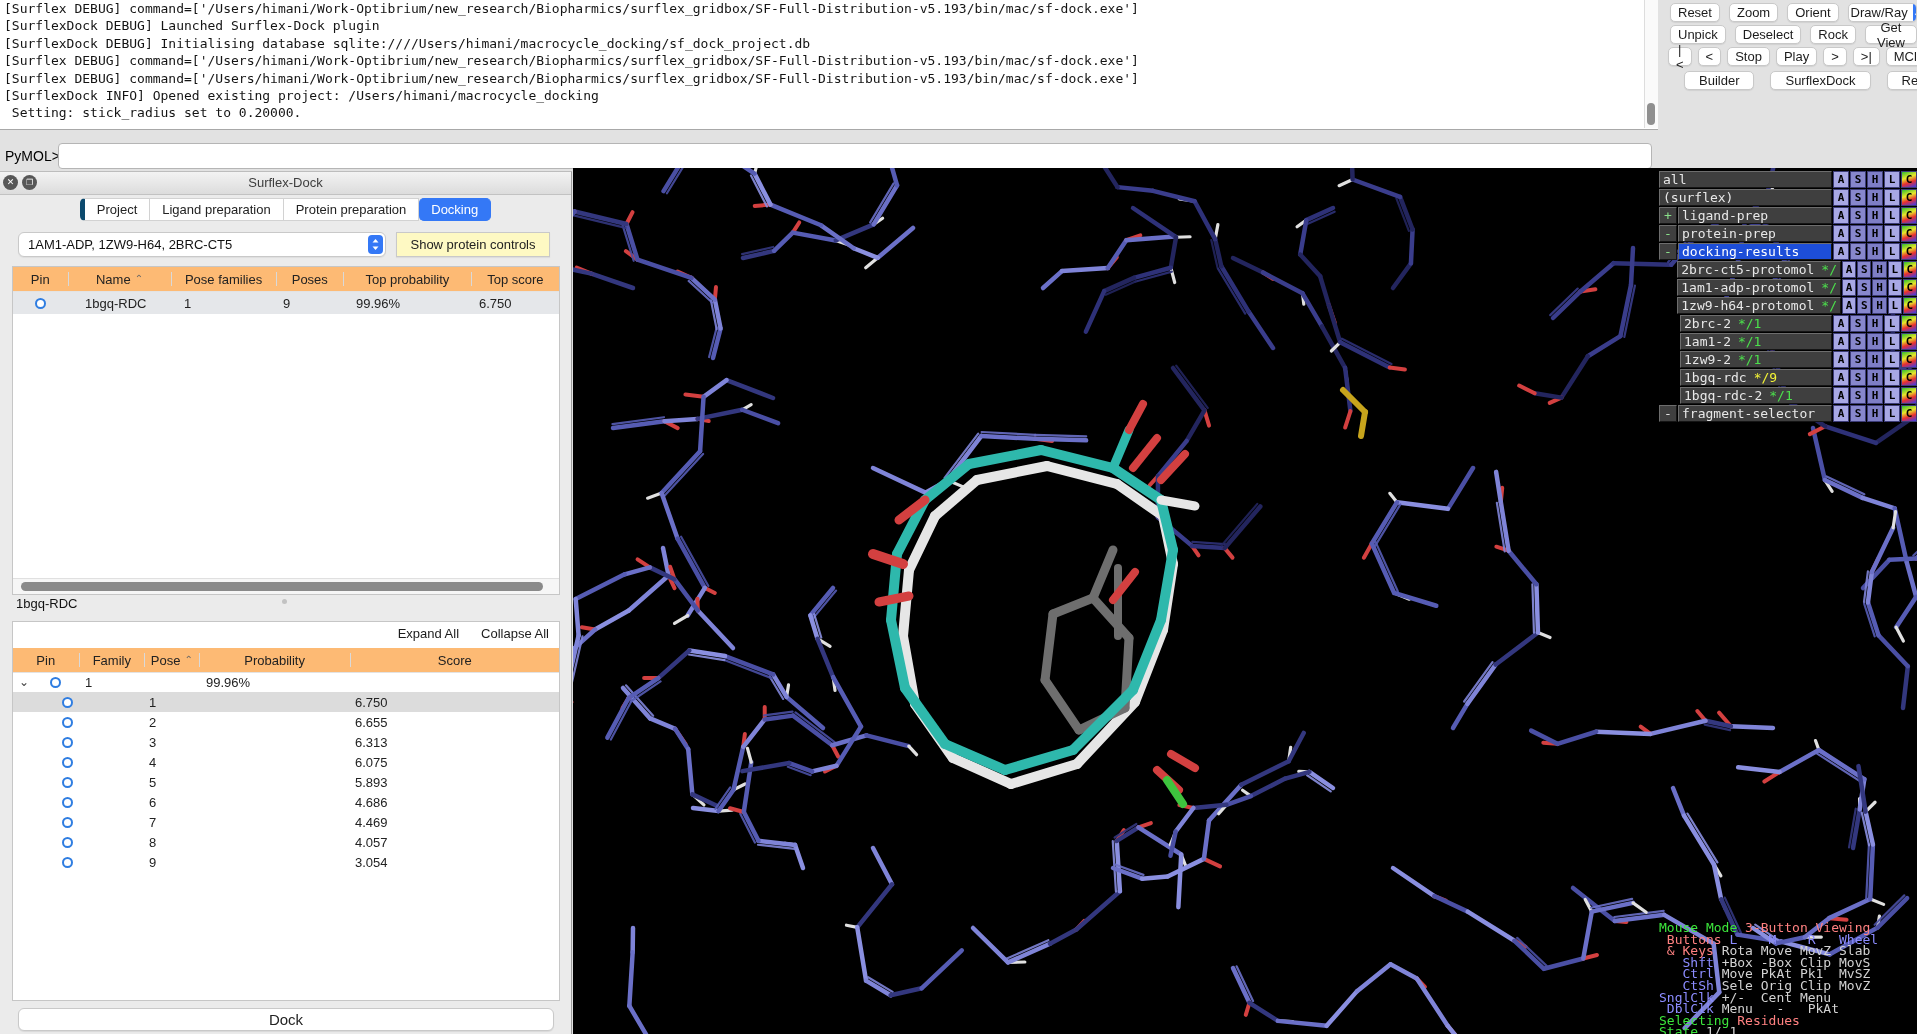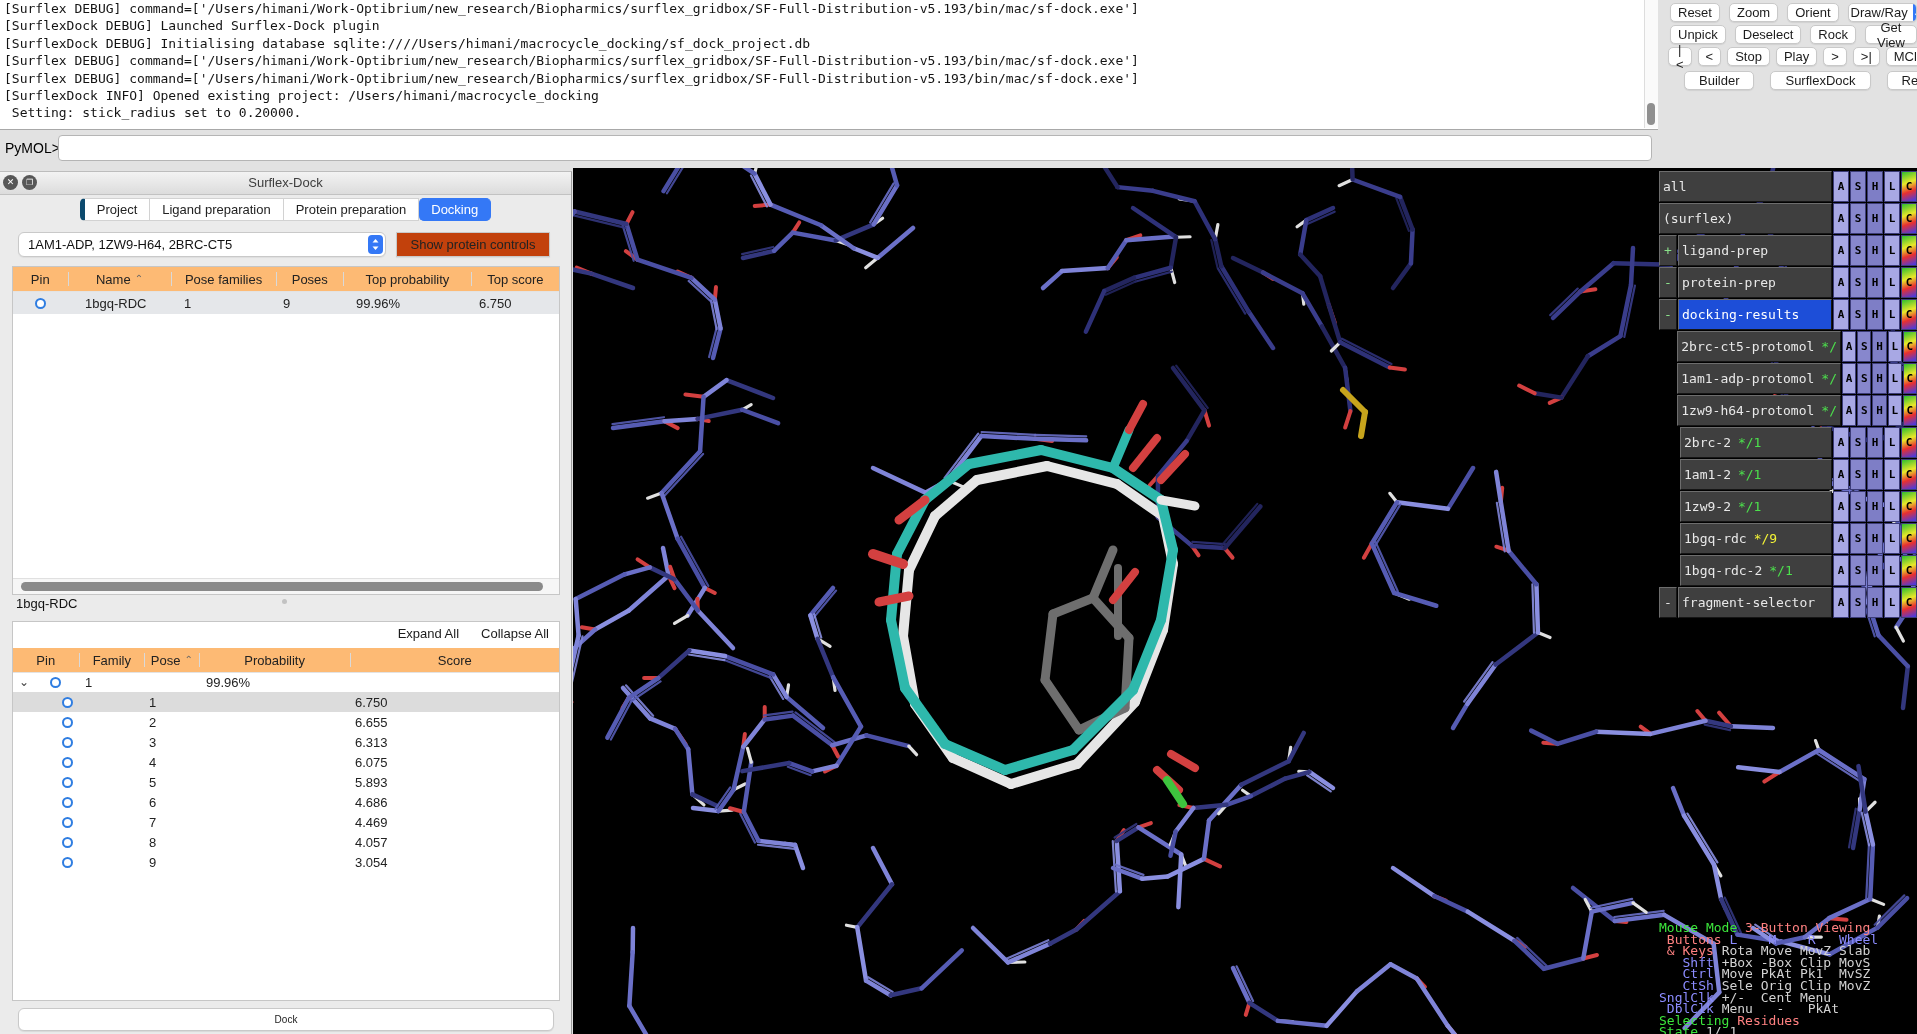--- a/index.html
+++ b/index.html
@@ -20,21 +20,21 @@
   .ctl-row.r3{gap:16px;padding-left:26px;margin-top:5px}
   .mac-btn{display:inline-flex;align-items:center;justify-content:center;background:#fff;
            border:1px solid #c9c9c9;border-radius:5px;height:19px;padding:0 7px;font-size:13px;
            font-family:"Liberation Sans",sans-serif;color:#1c1c1c;box-shadow:0 1px 1px rgba(0,0,0,.08);cursor:default}
   .ctl-row.r3 .mac-btn{padding:0 14px}
   .mac-btn.split{padding:0 0 0 7px;overflow:hidden}
   .split-cap{display:inline-flex;align-items:center;justify-content:center;width:15px;height:19px;
              margin-left:5px;background:#3478f6;color:#fff;font-size:10px;border-radius:0 4px 4px 0}
 
   
-  #prompt-row{position:absolute;left:0;top:129px;width:1658px;height:39px}
+  #prompt-row{position:absolute;left:0;top:137px;width:1658px;height:39px}
   #prompt-label{position:absolute;left:5px;top:11px;font-size:14px;color:#000}
   #prompt-input{position:absolute;left:58px;top:6px;width:1588px;height:22px;border:1px solid #b5b5b5;
                 border-radius:4px;background:#fff;outline:none;font:13px "DejaVu Sans Mono",monospace}
 
   
   #plugin-window{position:absolute;left:0;top:171px;width:571px;height:863px;background:#ebebeb;
                  border-top:1px solid #bdbdbd;border-right:1px solid #9c9c9c}
   #plugin-titlebar{position:absolute;left:0;top:0;width:100%;height:22px;
                    background:linear-gradient(#f3f3f3,#dcdcdc);border-bottom:1px solid #c2c2c2}
   .win-icon{position:absolute;top:3px;width:15px;height:15px;border-radius:50%;background:#575757;color:#fff;
@@ -49,21 +49,21 @@
   .tab:first-child{border-left:5px solid #0c4a6e;border-radius:5px 0 0 5px}
   .tab.active{background:#3478f6;color:#fff;border-color:#3478f6;border-radius:5px}
 
   #selector-row{position:absolute;left:0;top:60px;width:100%;height:24px}
   #protein-selector{position:absolute;left:18px;top:0;width:366px;height:23px;background:#fff;
                     border:1px solid #c9c9c9;border-radius:6px;display:flex;align-items:center;
                     justify-content:space-between;font-size:13px;box-shadow:0 1px 1px rgba(0,0,0,.06)}
   #protein-selector .sel-text{padding-left:9px;color:#111}
   .stepper{width:15px;height:19px;margin-right:2px;background:#3478f6;border-radius:4px;
            display:flex;align-items:center;justify-content:center}
-  #show-protein-controls{position:absolute;left:396px;top:0;width:152px;height:23px;background:#c2410c;
+  #show-protein-controls{position:absolute;left:396px;top:0;width:152px;height:23px;background:#fef9c3;
                          border:1px solid #c9c9c9;border-radius:0;display:flex;align-items:center;
                          justify-content:center;font-size:13px;font-weight:500;box-shadow:0 1px 1px rgba(0,0,0,.06)}
 
   .panel{position:absolute;left:12px;width:546px;background:#fff;border:1px solid #c6c6c6}
   #ligand-panel{top:94px;height:327px}
   #pose-panel{top:449px;height:378px}
 
   .tbl-header{display:flex;height:24px;align-items:center;border-bottom:1px solid #e3e3e3;background:#fdba74}
   .th{display:flex;align-items:center;justify-content:center;font-size:13px;color:#222;height:14px;
       border-right:1px solid #d9d9d9;gap:4px}
@@ -79,29 +79,29 @@
   .resize-dot{position:absolute;width:5px;height:5px;border-radius:50%;background:#c2c2c2}
 
   #ligand-section-label{position:absolute;left:16px;top:424px;font-size:13px;color:#111}
 
   #links-row{position:absolute;right:10px;top:4px;display:flex;gap:22px;font-size:13px;color:#1c1c1c}
   #pose-header{position:absolute;left:0;top:26px;width:100%}
   #pose-rows{position:absolute;left:0;top:50px;width:100%}
 
   #dock-button{position:absolute;left:18px;top:836px;width:534px;height:21px;background:#fff;
                border:1px solid #c9c9c9;border-radius:6px;display:flex;align-items:center;justify-content:center;
-               font-size:10px;box-shadow:0 1px 1px rgba(0,0,0,.08)}
+               font-size:15px;box-shadow:0 1px 1px rgba(0,0,0,.08)}
 
   
   #viewer{position:absolute;left:573px;top:168px;width:1344px;height:866px;background:#000;overflow:hidden}
   #scene{position:absolute;left:0;top:0}
 
   
   #object-panel{position:absolute;left:1086px;top:3px;width:258px}
-  .obj-row{display:flex;height:31px;margin-bottom:1px}
+  .obj-row{display:flex;height:17px;margin-bottom:1px}
   .obj-exp{width:18px;margin-right:1px;background:#3f3f3f;border:1px solid;border-color:#6d6d6d #151515 #151515 #6d6d6d;
            color:#8ae08a;font:13px "DejaVu Sans Mono",monospace;display:flex;align-items:center;justify-content:center;box-sizing:border-box}
   .obj-spacer{width:21px}
   .obj-name{flex:1;background:#3f3f3f;border:1px solid;border-color:#6d6d6d #151515 #151515 #6d6d6d;
             color:#e8e8e8;font:13px "DejaVu Sans Mono",monospace;display:flex;align-items:center;
             padding:0 3px;gap:7px;box-sizing:border-box;white-space:pre}
   .obj-row.selected .obj-name{background:#1d4ed8;color:#fff}
   .ashlc{width:16px;margin-left:1px;border:1px solid #3c3c78;color:#000;
          font:bold 11px "DejaVu Sans Mono",monospace;display:flex;align-items:center;justify-content:center;box-sizing:border-box}
   .b-a,.b-l{background:#a8a8e4}

